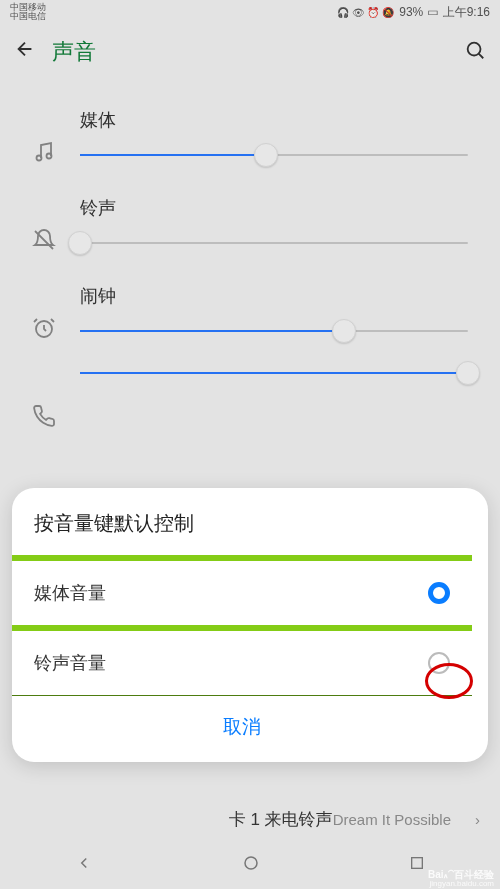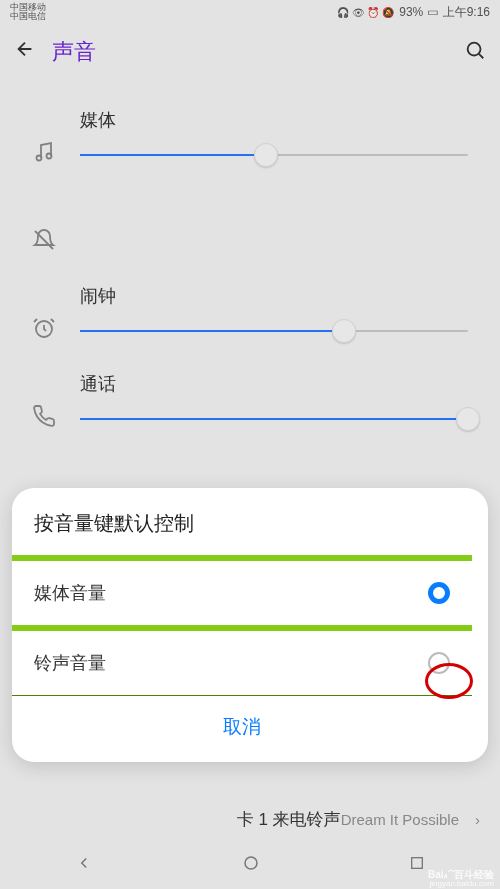--- a/index.html
+++ b/index.html
@@ -3,21 +3,21 @@
   <meta charset="utf-8">
   <style>
     * { margin: 0; padding: 0; box-sizing: border-box; font-family: -apple-system, "Helvetica Neue", Arial, sans-serif; }
     body { width: 500px; height: 889px; background: #f0f0f0; position: relative; overflow: hidden; }
     .status-bar { height: 24px; display: flex; align-items: center; justify-content: space-between; padding: 0 10px; font-size: 11px; color: #555; }
     .status-left { display: flex; flex-direction: column; line-height: 1; font-size: 9px; }
     .status-right { display: flex; align-items: center; gap: 4px; font-size: 12px; }
     .status-icons { display: flex; gap: 2px; align-items: center; font-size: 10px; }
     .header { height: 56px; display: flex; align-items: center; padding: 0 14px; }
     .back-btn { width: 30px; font-size: 24px; color: #333; }
-    .title { font-size: 22px; font-weight: 500; color: #6d28d9; flex: 1; padding-left: 8px; }
+    .title { font-size: 22px; font-weight: 500; color: #15803d; flex: 1; padding-left: 8px; }
     .search-btn { width: 30px; text-align: right; }
     .content { padding: 0 32px; }
     .slider-row { display: flex; align-items: flex-start; margin-top: 28px; }
     .slider-icon { width: 48px; padding-top: 32px; color: #888; }
     .slider-body { flex: 1; }
     .slider-label { font-size: 18px; color: #333; margin-bottom: 22px; }
     .slider-track { position: relative; height: 2px; background: #c8c8c8; border-radius: 2px; }
     .slider-fill { position: absolute; left: 0; top: 0; height: 2px; background: #2878ff; }
     .slider-thumb { position: absolute; top: -11px; width: 24px; height: 24px; background: #f4f4f4; border: 1px solid #ddd; border-radius: 50%; transform: translateX(-12px); box-shadow: 0 1px 2px rgba(0,0,0,0.15); }
     .overlay { position: absolute; inset: 0; background: rgba(0,0,0,0.05); }
@@ -25,21 +25,21 @@
     .dialog-title { font-size: 20px; font-weight: 500; color: #222; padding: 0 22px 18px 22px; }
     .option-row { display: flex; align-items: center; justify-content: space-between; padding: 20px 22px; border-top: 6px solid #84cc16; }
     .option-label { font-size: 18px; color: #333; }
     .radio { width: 22px; height: 22px; border-radius: 50%; }
     .radio-selected { border: 5px solid #0a7dff; }
     .radio-unselected { border: 2px solid #bbb; }
     .cancel-btn { text-align: center; padding: 18px 0 22px 0; color: #0a7dff; font-size: 19px; border-top: 1px solid #4d7c0f; }
     .annotation { position: absolute; border: 3px solid #d40000; border-radius: 50%; width: 48px; height: 36px; pointer-events: none; }
     .footer-row { position: absolute; left: 0; right: 0; bottom: 58px; display: flex; align-items: center; justify-content: flex-end; padding: 0 20px; }
     .footer-label { font-size: 17px; color: #333; }
-    .footer-value { font-size: 15px; color: #888; display: flex; align-items: center; gap: 16px; }
+    .footer-value { font-size: 15px; color: #888; display: flex; align-items: center; gap: 24px; }
     .nav-bar { position: absolute; bottom: 0; left: 0; right: 0; height: 48px; display: flex; align-items: center; justify-content: space-around; }
     .nav-btn { color: #777; }
     .watermark { position: absolute; right: 6px; bottom: 0; color: rgba(255,255,255,0.85); font-size: 10px; text-align: right; line-height: 1.1; font-weight: bold; }
     .watermark-sub { font-size: 8px; font-weight: normal; }
   </style>
 </head>
 <body>
 
 <div class="status-bar">
   <div class="status-left">
@@ -87,20 +87,27 @@
     </div>
   </div>
 
   <div class="slider-row">
     <div class="slider-icon">
       <svg width="24" height="24" viewBox="0 0 24 24" fill="none" stroke="#888" stroke-width="1.8">
           <path d="M18 8a6 6 0 0 0-12 0c0 7-3 9-3 9h18s-3-2-3-9"></path>
           <path d="M3 3l18 18"></path>
         </svg>
     </div>
+    <div class="slider-body">
+      <div class="slider-label">铃声</div>
+      <div class="slider-track">
+        <div class="slider-fill" style="width:0%"></div>
+        <div class="slider-thumb" style="left:0%"></div>
+      </div>
+    </div>
   </div>
 
   <div class="slider-row">
     <div class="slider-icon">
       <svg width="24" height="24" viewBox="0 0 24 24" fill="none" stroke="#888" stroke-width="1.8">
           <circle cx="12" cy="13" r="8"></circle>
           <path d="M12 9v4l2 2M5 3L2 6M22 6l-3-3"></path>
         </svg>
     </div>
     <div class="slider-body">
@@ -112,21 +119,20 @@
     </div>
   </div>
 
   <div class="slider-row">
     <div class="slider-icon">
       <svg width="24" height="24" viewBox="0 0 24 24" fill="none" stroke="#888" stroke-width="1.8">
           <path d="M22 16.92v3a2 2 0 0 1-2.18 2 19.79 19.79 0 0 1-8.63-3.07 19.5 19.5 0 0 1-6-6 19.79 19.79 0 0 1-3.07-8.67A2 2 0 0 1 4.11 2h3a2 2 0 0 1 2 1.72c.13.96.36 1.9.7 2.81a2 2 0 0 1-.45 2.11L8.09 9.91a16 16 0 0 0 6 6l1.27-1.27a2 2 0 0 1 2.11-.45c.91.34 1.85.57 2.81.7A2 2 0 0 1 22 16.92z"></path>
         </svg>
     </div>
     <div class="slider-body">
-      <div class="slider-label">通话</div>
       <div class="slider-track">
         <div class="slider-fill" style="width:100%"></div>
         <div class="slider-thumb" style="left:100%"></div>
       </div>
     </div>
   </div>
 </div>
 
 <div class="overlay"></div>
 

